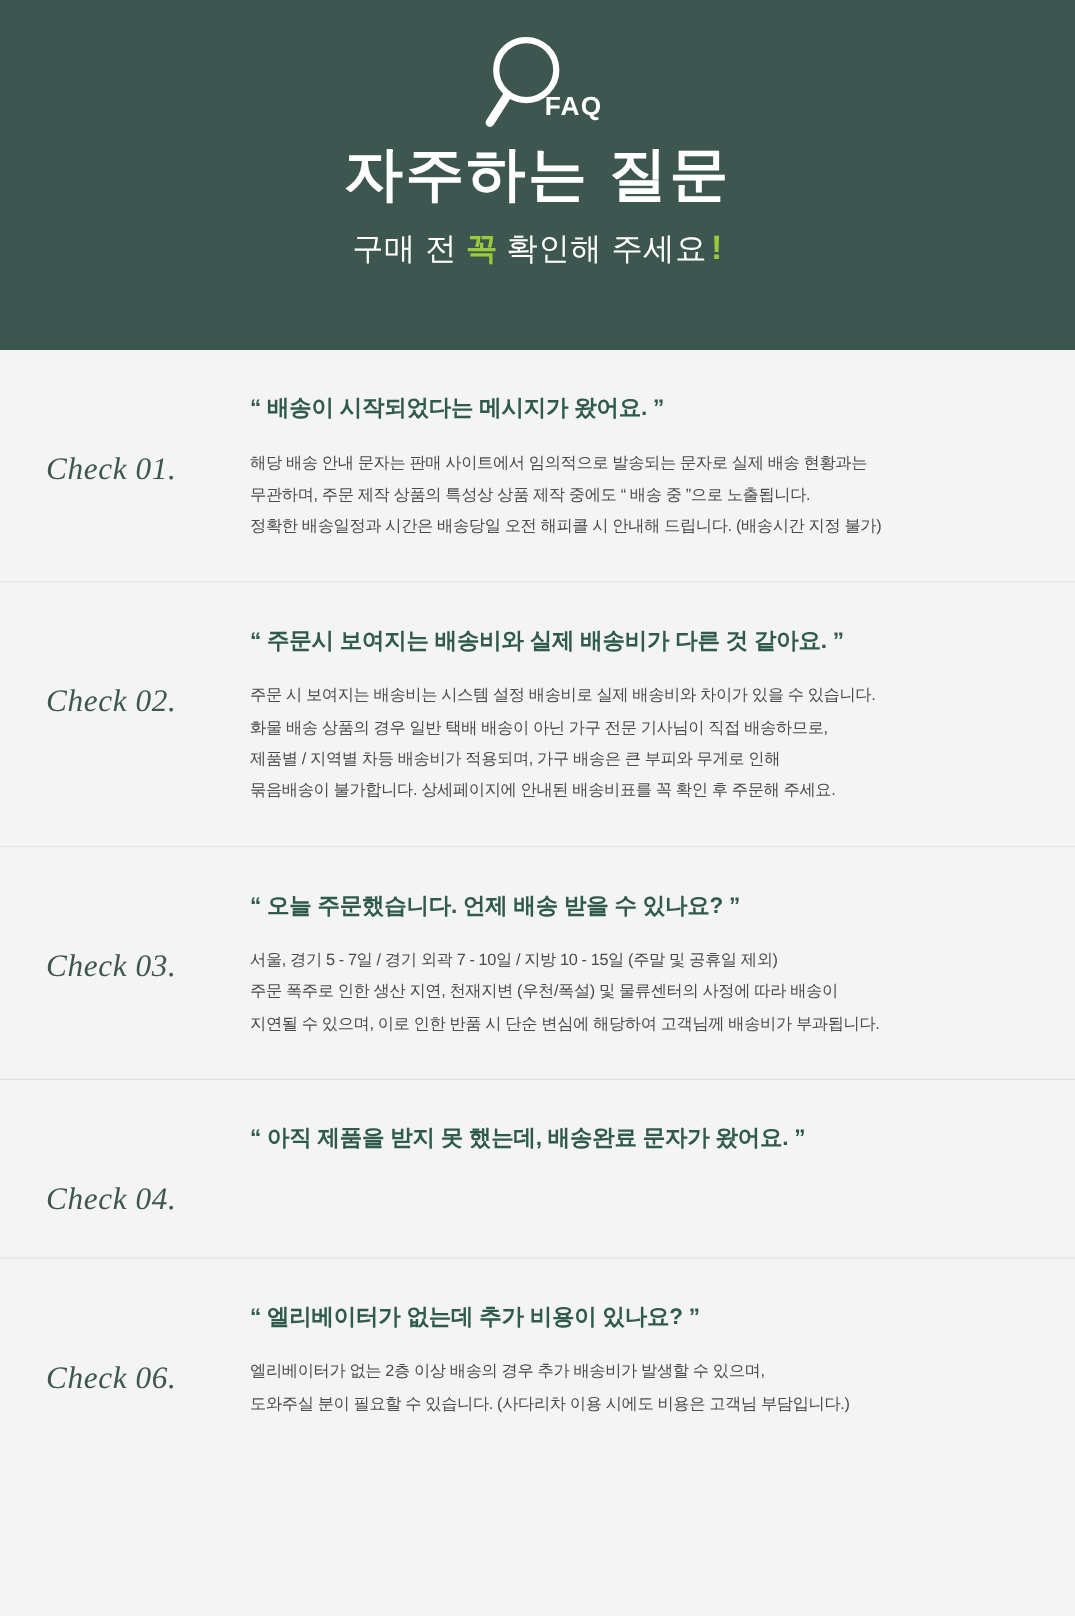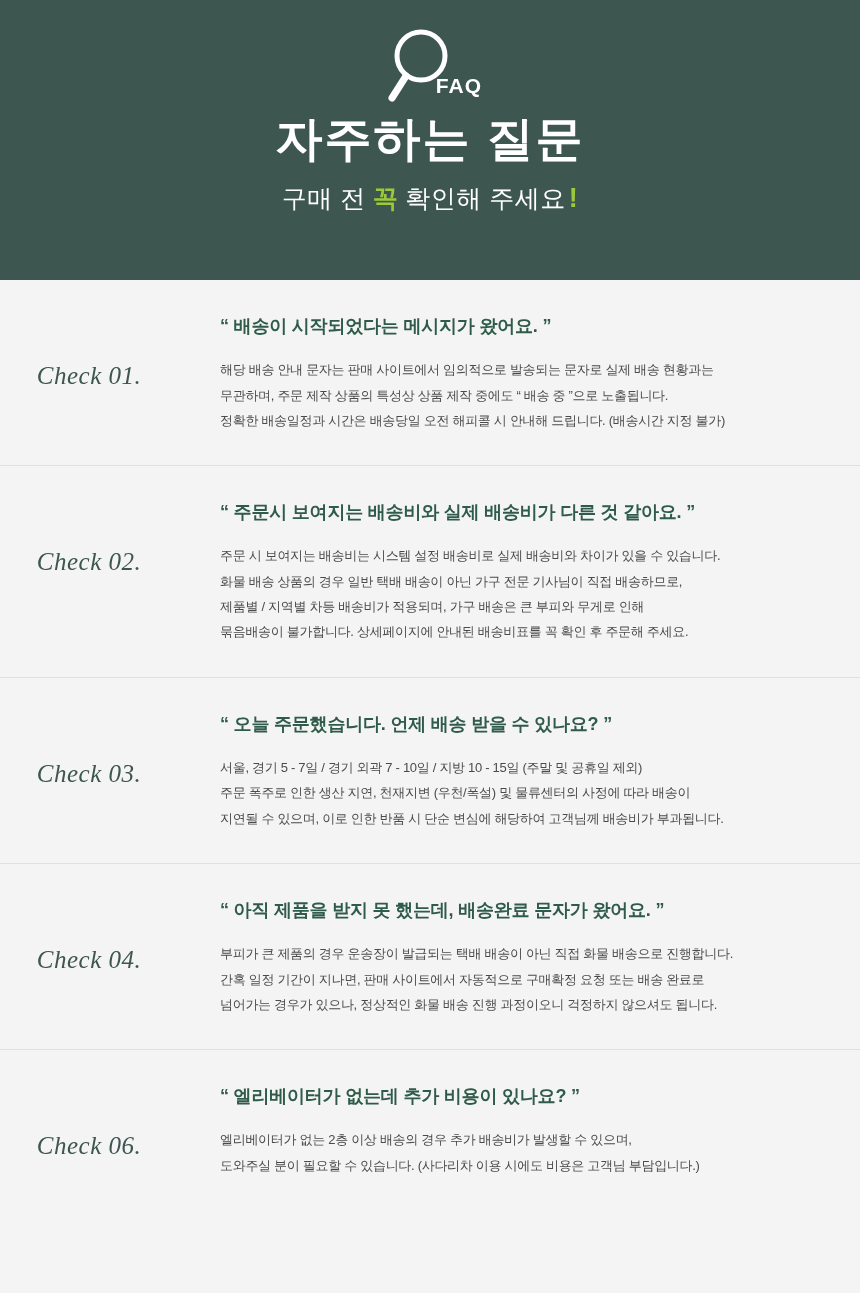--- a/index.html
+++ b/index.html
@@ -106,21 +106,20 @@
     font-family: "Liberation Serif", "DejaVu Serif", serif;
     font-style: italic;
     font-size: 25px;
     color: #3d5650;
     letter-spacing: 0.5px;
     padding-top: 48px;
   }
   .faq-body {
     flex: 1 1 auto;
     padding-right: 56px;
-    margin-left: 20px;
   }
   .question {
     color: #2f5b4a;
     font-size: 18px;
     font-weight: bold;
     letter-spacing: -0.2px;
     margin: 0 0 18px 0;
     line-height: 1.4;
   }
   .answer {
@@ -191,25 +190,20 @@
           <div>주문 폭주로 인한 생산 지연, 천재지변 (우천/폭설) 및 물류센터의 사정에 따라 배송이</div>
           <div>지연될 수 있으며, 이로 인한 반품 시 단순 변심에 해당하여 고객님께 배송비가 부과됩니다.</div>
         </div>
       </div>
     </div>
 
     <div class="faq-item">
       <div class="check-label">Check 04.</div>
       <div class="faq-body">
         <div class="question">“ 아직 제품을 받지 못 했는데, 배송완료 문자가 왔어요. ”</div>
-        <div class="answer">
-          <div>부피가 큰 제품의 경우 운송장이 발급되는 택배 배송이 아닌 직접 화물 배송으로 진행합니다.</div>
-          <div>간혹 일정 기간이 지나면, 판매 사이트에서 자동적으로 구매확정 요청 또는 배송 완료로</div>
-          <div>넘어가는 경우가 있으나, 정상적인 화물 배송 진행 과정이오니 걱정하지 않으셔도 됩니다.</div>
-        </div>
       </div>
     </div>
 
     <div class="faq-item">
       <div class="check-label">Check 06.</div>
       <div class="faq-body">
         <div class="question">“ 엘리베이터가 없는데 추가 비용이 있나요? ”</div>
         <div class="answer">
           <div>엘리베이터가 없는 2층 이상 배송의 경우 추가 배송비가 발생할 수 있으며,</div>
           <div>도와주실 분이 필요할 수 있습니다. (사다리차 이용 시에도 비용은 고객님 부담입니다.)</div>

